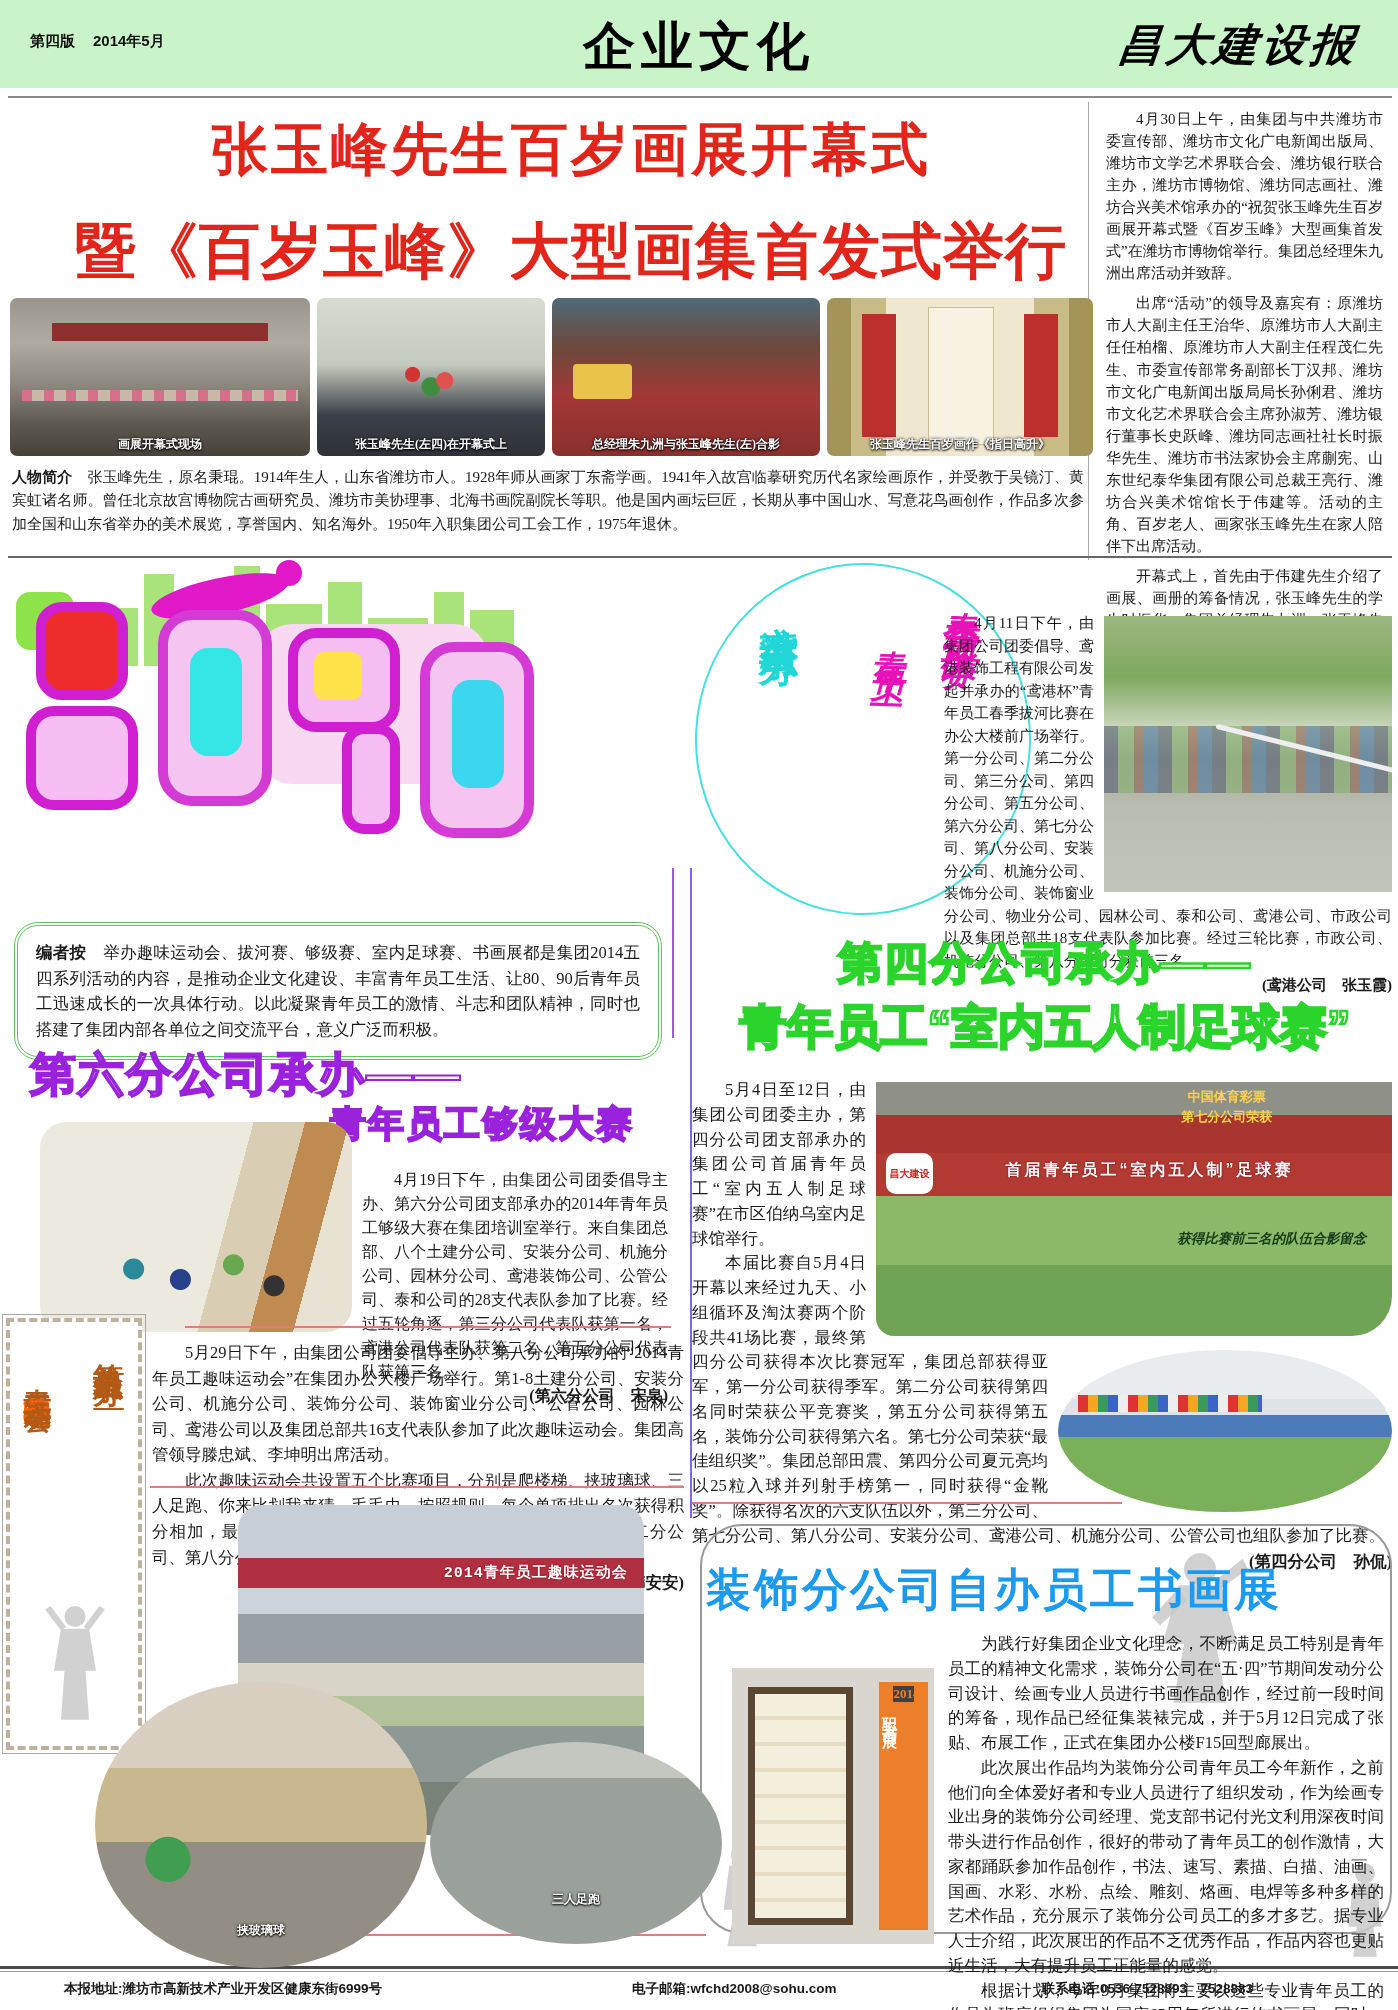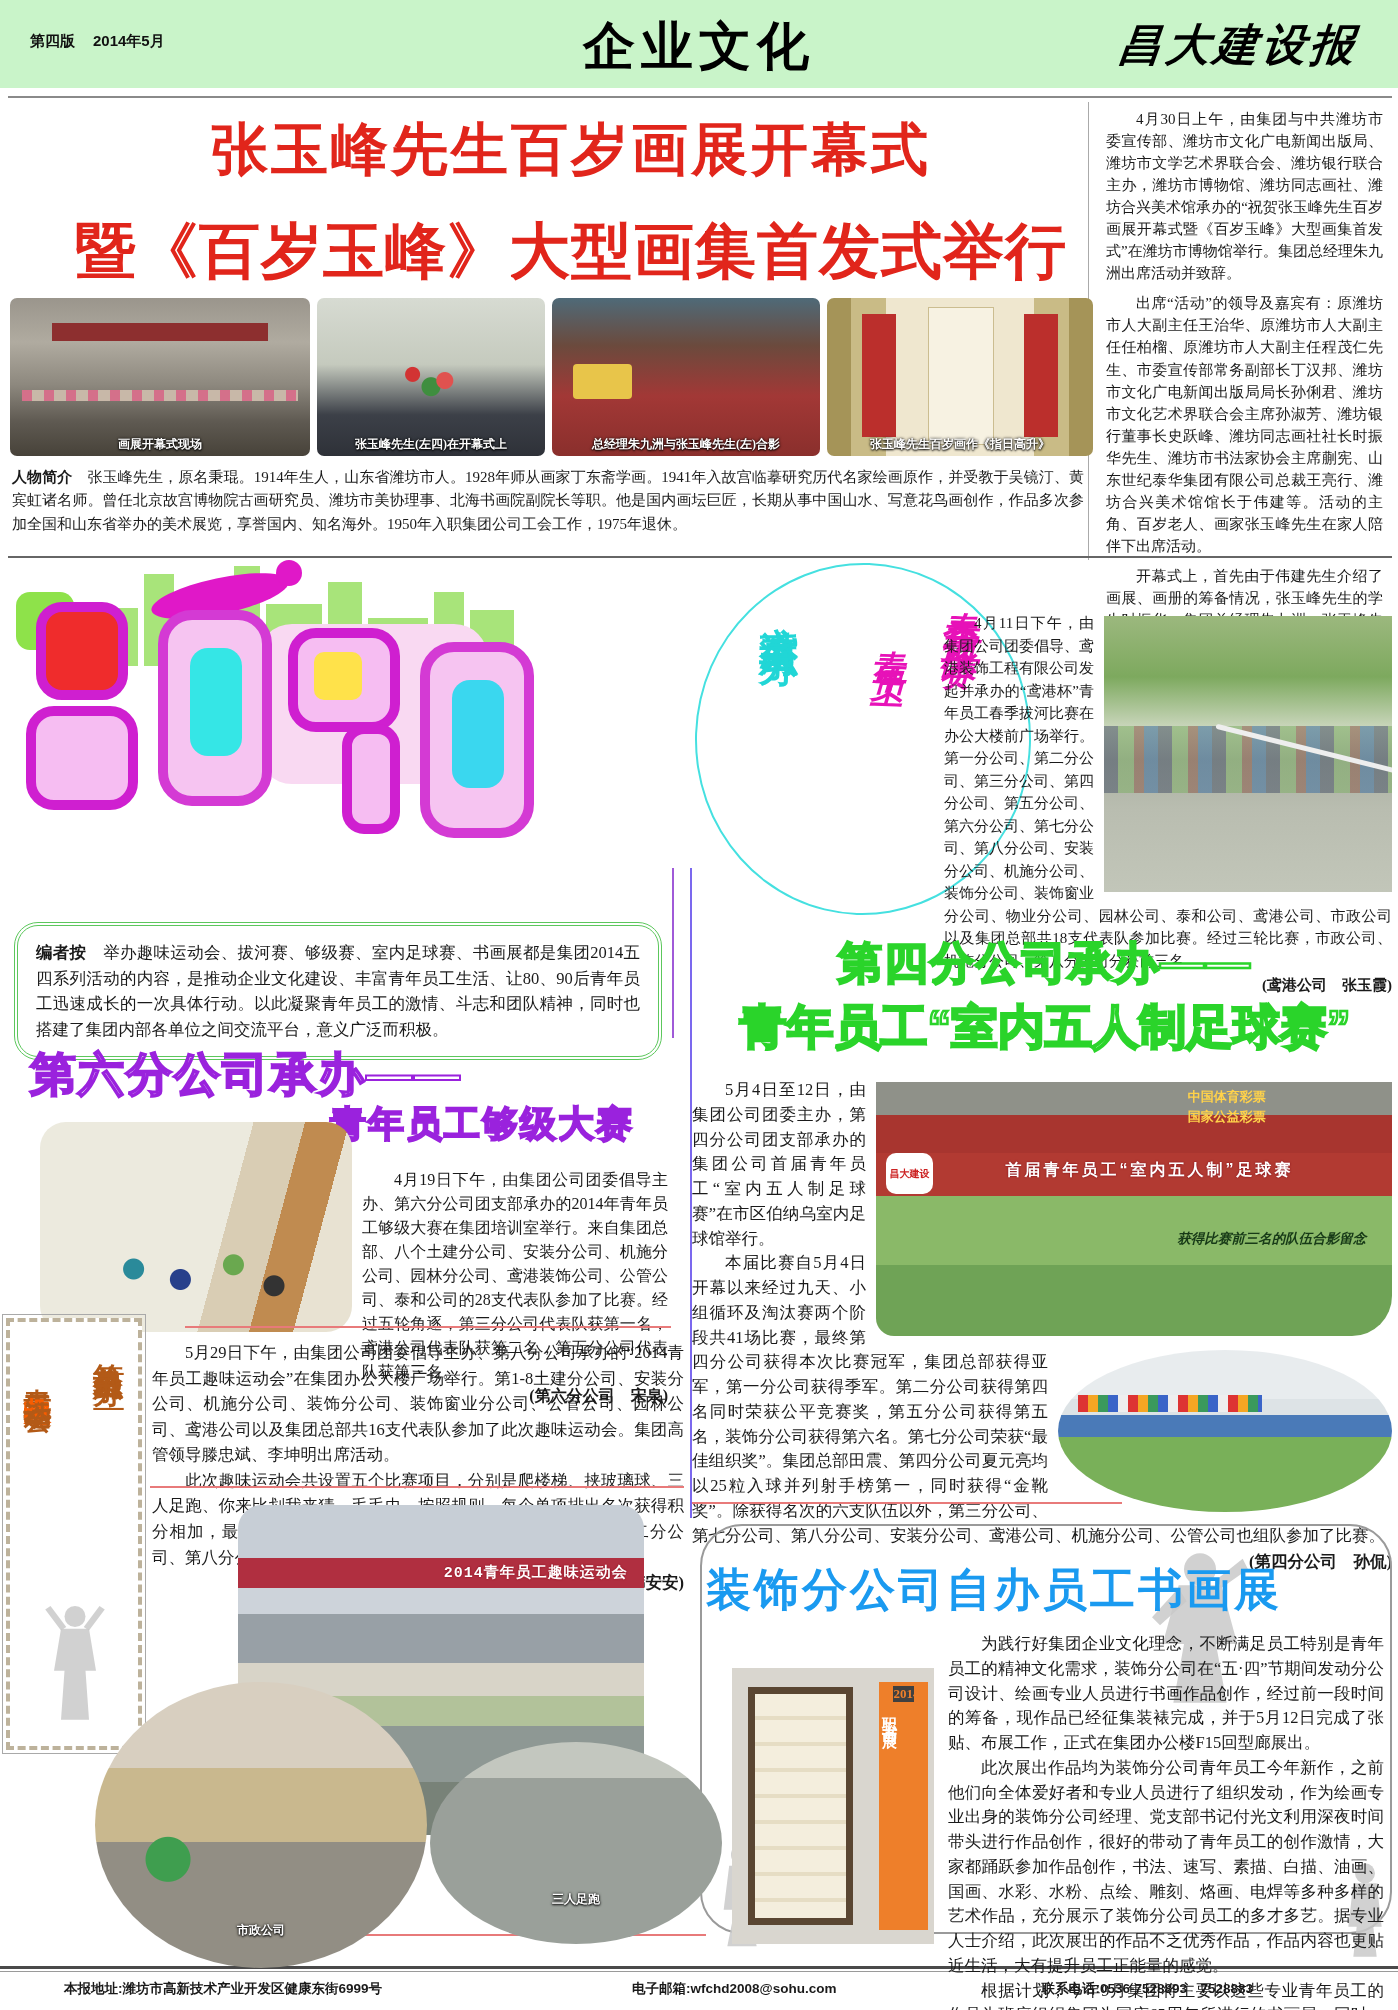--- a/index.html
+++ b/index.html
@@ -264,32 +264,32 @@
     <p>5月29日下午，由集团公司团委倡导主办、第八分公司承办的“2014青年员工趣味运动会”在集团办公大楼广场举行。第1-8土建分公司、安装分公司、机施分公司、装饰分公司、装饰窗业分公司、公管公司、园林公司、鸢港公司以及集团总部共16支代表队参加了此次趣味运动会。集团高管领导滕忠斌、李坤明出席活动。</p>
     <p>此次趣味运动会共设置五个比赛项目，分别是爬楼梯、挟玻璃球、三人足跑、你来比划我来猜、毛毛虫。按照规则，每个单项排出名次获得积分相加，最后计算总成绩。经过5个项目的角逐，公管公司、第二分公司、第八分公司分获一、二、三名。</p>
     <div class="byl">(第八分公司　韩安安)</div>
   </div>
   <div class="abs redline" style="left:150px;top:1486px;width:534px;"></div>
 
   <div class="abs qphoto">
     <div class="qbanner">2014青年员工趣味运动会</div>
   </div>
   <div class="abs qcircle">
-    <div class="pcap" style="bottom:10%;">市政公司</div>
+    <div class="pcap" style="bottom:10%;">挟玻璃球</div>
   </div>
   <div class="abs qoval">
     <div class="pcap" style="bottom:18%;">三人足跑</div>
   </div>
   <div class="abs redline" style="left:292px;top:1934px;width:414px;"></div>
 
   <div class="abs fh fh1 sans">第四分公司承办——</div>
   <div class="abs fh fh2 sans">青年员工“室内五人制足球赛”</div>
   <div class="abs ftext">
     <div class="fphoto">
-      <div class="fban1"><span>中国体育彩票</span><br><span>国家公益彩票</span></div>
+      <div class="fban1"><span>中国体育彩票</span><br><span>第七分公司荣获</span></div>
       <div class="flogo">昌大建设</div>
       <div class="fban2">首届青年员工“室内五人制”足球赛</div>
       <div class="fcap">获得比赛前三名的队伍合影留念</div>
     </div>
     <p>5月4日至12日，由集团公司团委主办，第四分公司团支部承办的集团公司首届青年员工“室内五人制足球赛”在市区伯纳乌室内足球馆举行。</p>
     <div class="foval">
       <div class="fflags"></div>
     </div>
     <p>本届比赛自5月4日开幕以来经过九天、小组循环及淘汰赛两个阶段共41场比赛，最终第四分公司获得本次比赛冠军，集团总部获得亚军，第一分公司获得季军。第二分公司获得第四名同时荣获公平竞赛奖，第五分公司获得第五名，装饰分公司获得第六名。第七分公司荣获“最佳组织奖”。集团总部田震、第四分公司夏元亮均以25粒入球并列射手榜第一，同时获得“金靴奖”。除获得名次的六支队伍以外，第三分公司、第七分公司、第八分公司、安装分公司、鸢港公司、机施分公司、公管公司也组队参加了比赛。</p>
     <div class="byl">(第四分公司　孙侃)</div>

